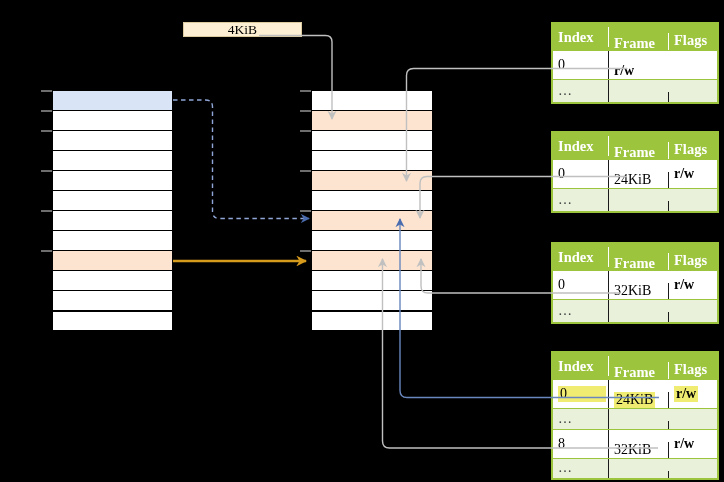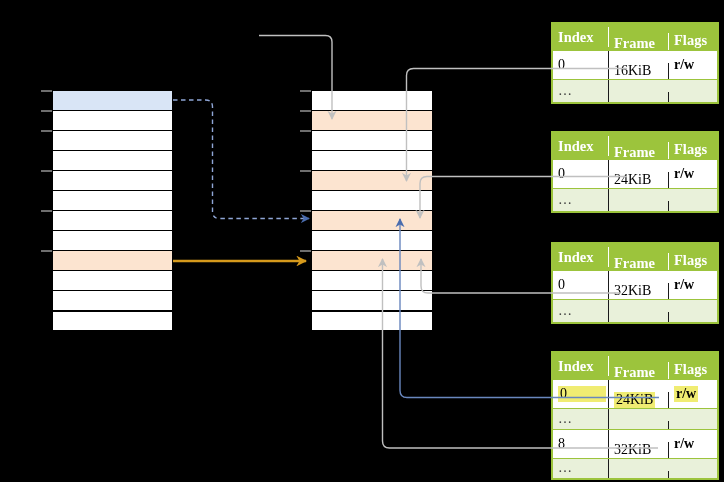--- a/index.html
+++ b/index.html
@@ -70,20 +70,23 @@
   .ln-dash{stroke:var(--arrow_blue_dash); stroke-width:1.4; fill:none; stroke-dasharray:4.5 3.5;}
   .ln-orange{stroke:var(--arrow_orange); stroke-width:2.4; fill:none;}
   .mk-gray{fill:var(--arrow_gray);} .mk-blue{fill:var(--arrow_blue_dark);}
   .mk-orange{fill:var(--arrow_orange);}
 </style>
 </head>
 <body>
 
 <div id="canvas">
 
+  <div id="size-label">
+    <span>4KiB</span>
+  </div>
 
   <div id="col-left" class="memcol">
       <div class="mcell blue"></div>
       <div class="mcell white"></div>
       <div class="mcell white"></div>
       <div class="mcell white"></div>
       <div class="mcell white"></div>
       <div class="mcell white"></div>
       <div class="mcell white"></div>
       <div class="mcell white"></div>
@@ -125,21 +128,20 @@
     </div>
 
   <div id="t1" class="ptable">
       <div class="thead">
         <div class="tcell">Index</div>
         <div class="tcell">Frame</div>
         <div class="tcell">Flags</div>
       </div>
       <div class="trow">
         <div class="tcell">0</div>
-        <div class="tcell">16KiB</div>
         <div class="tcell">r/w</div>
       </div>
       <div class="trow shaded">
         <div class="tcell">…</div>
         <div class="tcell"></div>
         <div class="tcell"></div>
       </div>
     </div>
   <div id="t2" class="ptable">
       <div class="thead">

